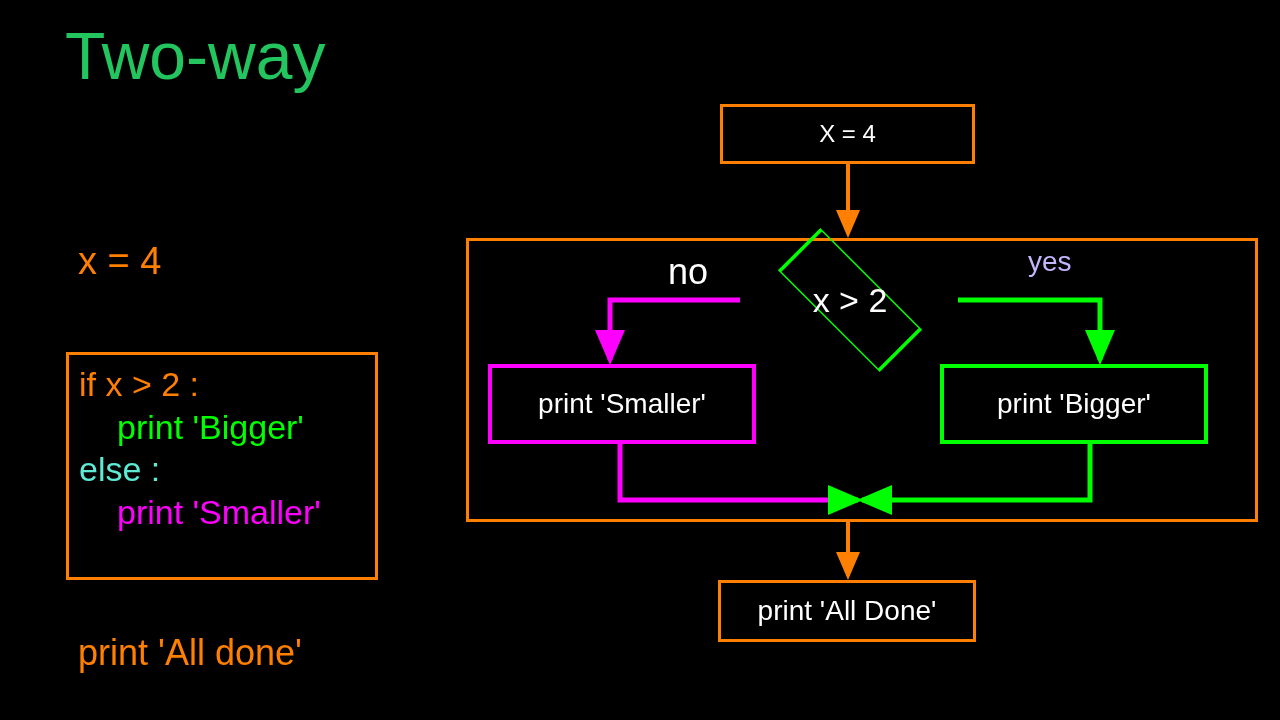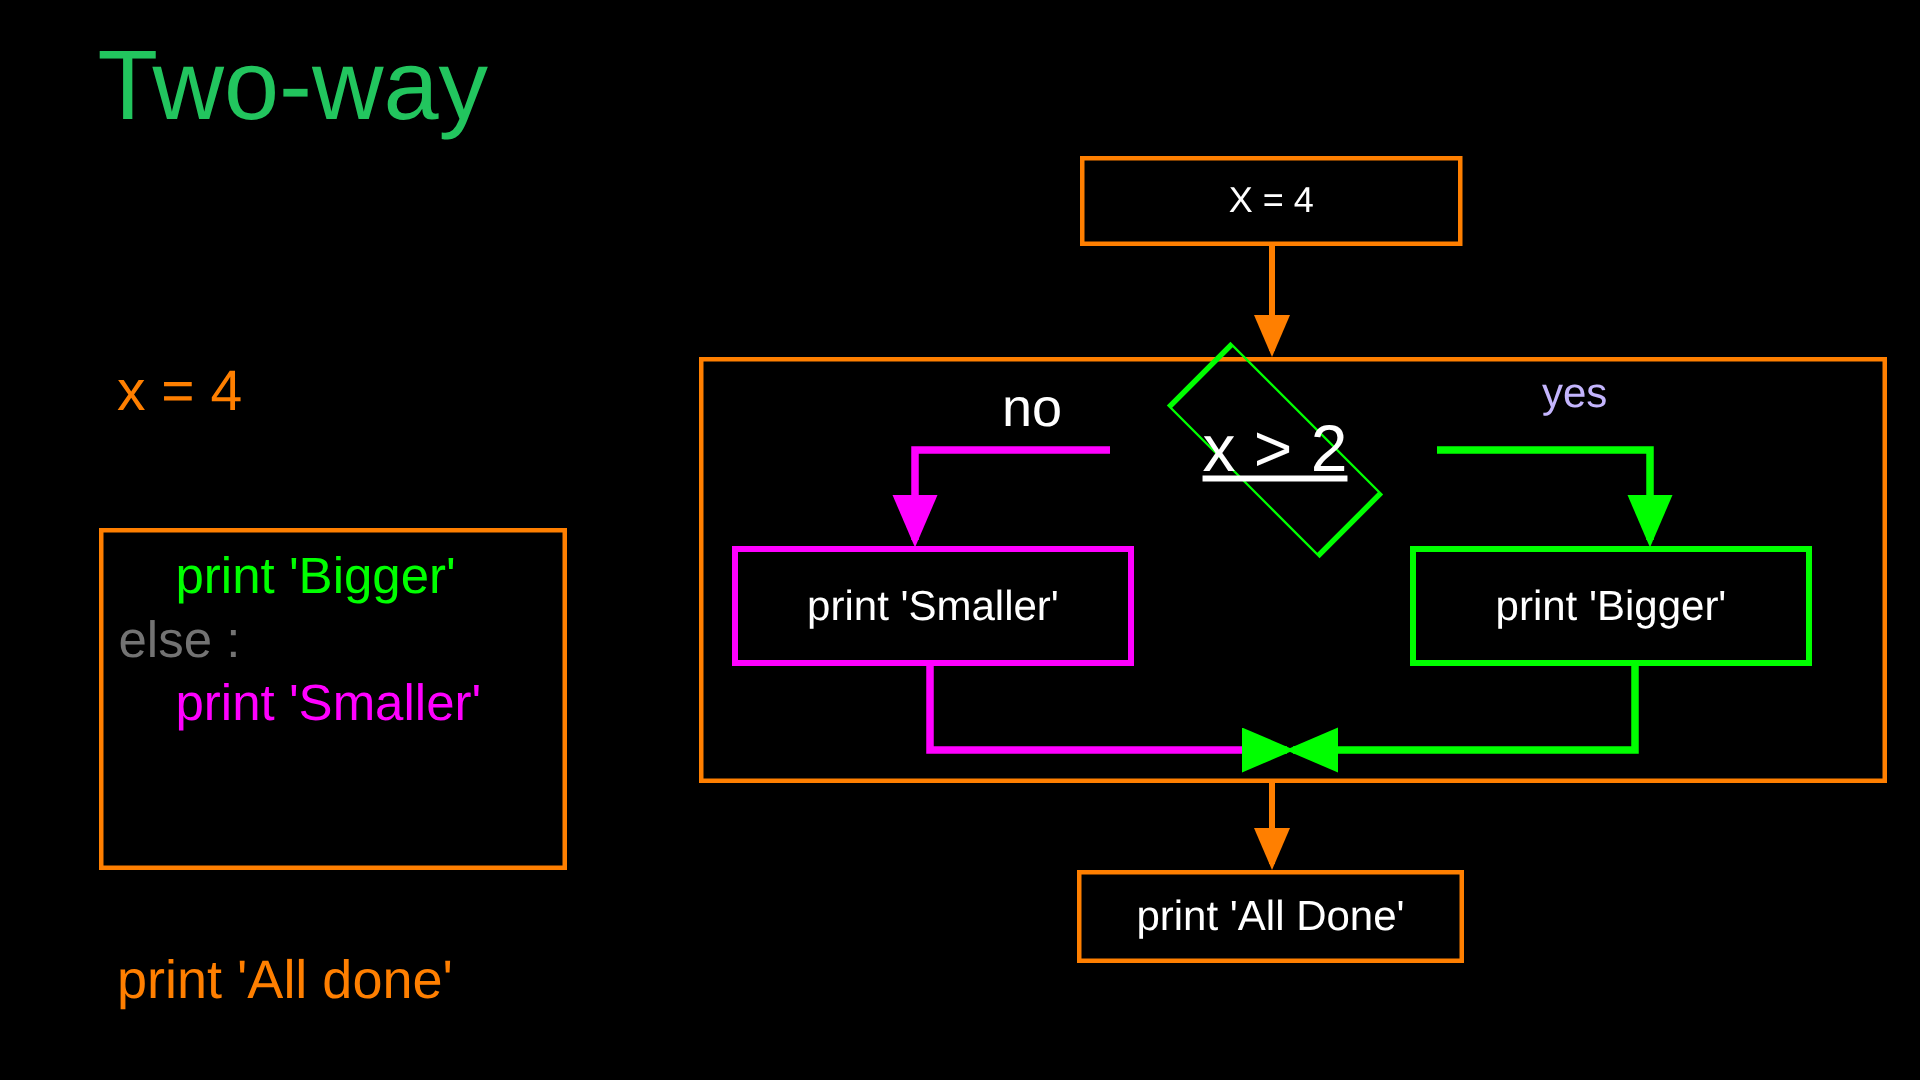--- a/index.html
+++ b/index.html
@@ -32,21 +32,21 @@
     top: 352px;
     width: 312px;
     height: 228px;
     border: 3px solid #ff7f00;
     padding: 8px 10px;
     font-size: 34px;
     line-height: 1.25;
   }
   .code-if { color: #ff7f00; }
   .code-bigger { color: #00ff00; padding-left: 38px; }
-  .code-else { color: #737373; }
+  .code-else { color: #5eead4; }
   .code-smaller { color: #ff00ff; padding-left: 38px; }
   .code-done {
     position: absolute;
     left: 78px;
     top: 632px;
     color: #ff7f00;
     font-size: 36px;
   }
 
   
@@ -87,22 +87,21 @@
     border: 3px solid #00ff00;
     transform: translate(-50%, -50%) rotate(45deg) scaleX(1.2) scaleY(0.5);
   }
   .diamond-label {
     position: absolute;
     left: 0; top: 0; width: 100%; height: 100%;
     display: flex;
     align-items: center;
     justify-content: center;
     color: #fff;
-    font-size: 44px;
-    text-decoration: underline;
+    font-size: 34px;
   }
   .no-label {
     position: absolute;
     left: 668px;
     top: 251px;
     color: #fff;
     font-size: 36px;
   }
   .yes-label {
     position: absolute;
@@ -161,20 +160,21 @@
 </head>
 <body>
 
 <div class="title">
   <div>Two-way</div>
 </div>
 
 <div class="code-x">x = 4</div>
 
 <div class="code-box">
+  <div class="code-if">if x &gt; 2 :</div>
   <div class="code-bigger">print 'Bigger'</div>
   <div class="code-else">else :</div>
   <div class="code-smaller">print 'Smaller'</div>
 </div>
 
 <div class="code-done">print 'All done'</div>
 
 <div class="fc-top-box">
   <span>X = 4</span>
 </div>

